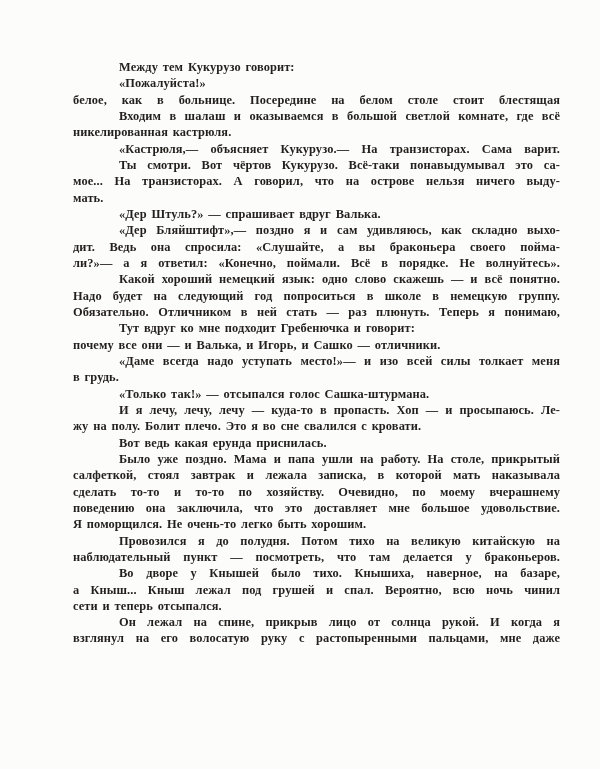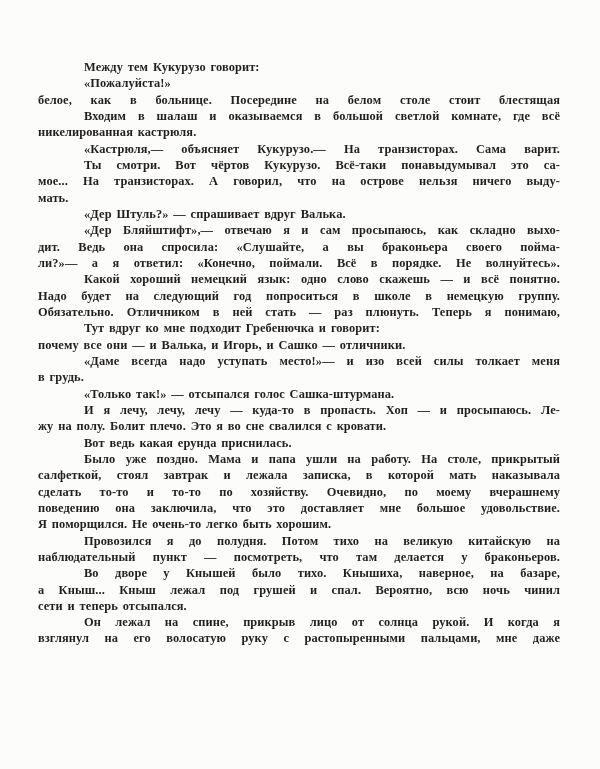--- a/index.html
+++ b/index.html
@@ -25,20 +25,21 @@
     font-size: 12.4px;
     line-height: 16.34px;
     word-spacing: 1.6px;
     letter-spacing: 0.1px;
   }
   .line {
     height: 16.34px;
     overflow: hidden;
     white-space: normal;
     text-align: left;
+    margin-left: 35px;
   }
   .line.just {
     text-align: justify;
     text-align-last: justify;
   }
   .line.indent {
     text-indent: 46px;
   }
   .page-number {
     position: absolute;
@@ -59,21 +60,21 @@
       <div class="line indent">Между тем Кукурузо говорит:</div>
       <div class="line indent">«Пожалуйста!»</div>
       <div class="line just">белое, как в больнице. Посередине на белом столе стоит блестящая</div>
       <div class="line just indent">Входим в шалаш и оказываемся в большой светлой комнате, где всё</div>
       <div class="line">никелированная кастрюля.</div>
       <div class="line just indent">«Кастрюля,— объясняет Кукурузо.— На транзисторах. Сама варит.</div>
       <div class="line just indent">Ты смотри. Вот чёртов Кукурузо. Всё-таки понавыдумывал это са-</div>
       <div class="line just">мое... На транзисторах. А говорил, что на острове нельзя ничего выду-</div>
       <div class="line">мать.</div>
       <div class="line indent">«Дер Штуль?» — спрашивает вдруг Валька.</div>
-      <div class="line just indent">«Дер Бляйштифт»,— отвечаю я и сам просыпаюсь, как складно выхо-</div>
+      <div class="line just indent">«Дер Бляйштифт»,— поздно я и сам удивляюсь, как складно выхо-</div>
       <div class="line just">дит. Ведь она спросила: «Слушайте, а вы браконьера своего пойма-</div>
       <div class="line just">ли?»— а я ответил: «Конечно, поймали. Всё в порядке. Не волнуйтесь».</div>
       <div class="line just indent">Какой хороший немецкий язык: одно слово скажешь — и всё понятно.</div>
       <div class="line just">Надо будет на следующий год попроситься в школе в немецкую группу.</div>
       <div class="line just">Обязательно. Отличником в ней стать — раз плюнуть. Теперь я понимаю,</div>
       <div class="line indent">Тут вдруг ко мне подходит Гребенючка и говорит:</div>
       <div class="line">почему все они — и Валька, и Игорь, и Сашко — отличники.</div>
       <div class="line just indent">«Даме всегда надо уступать место!»— и изо всей силы толкает меня</div>
       <div class="line">в грудь.</div>
       <div class="line indent">«Только так!» — отсыпался голос Сашка-штурмана.</div>

